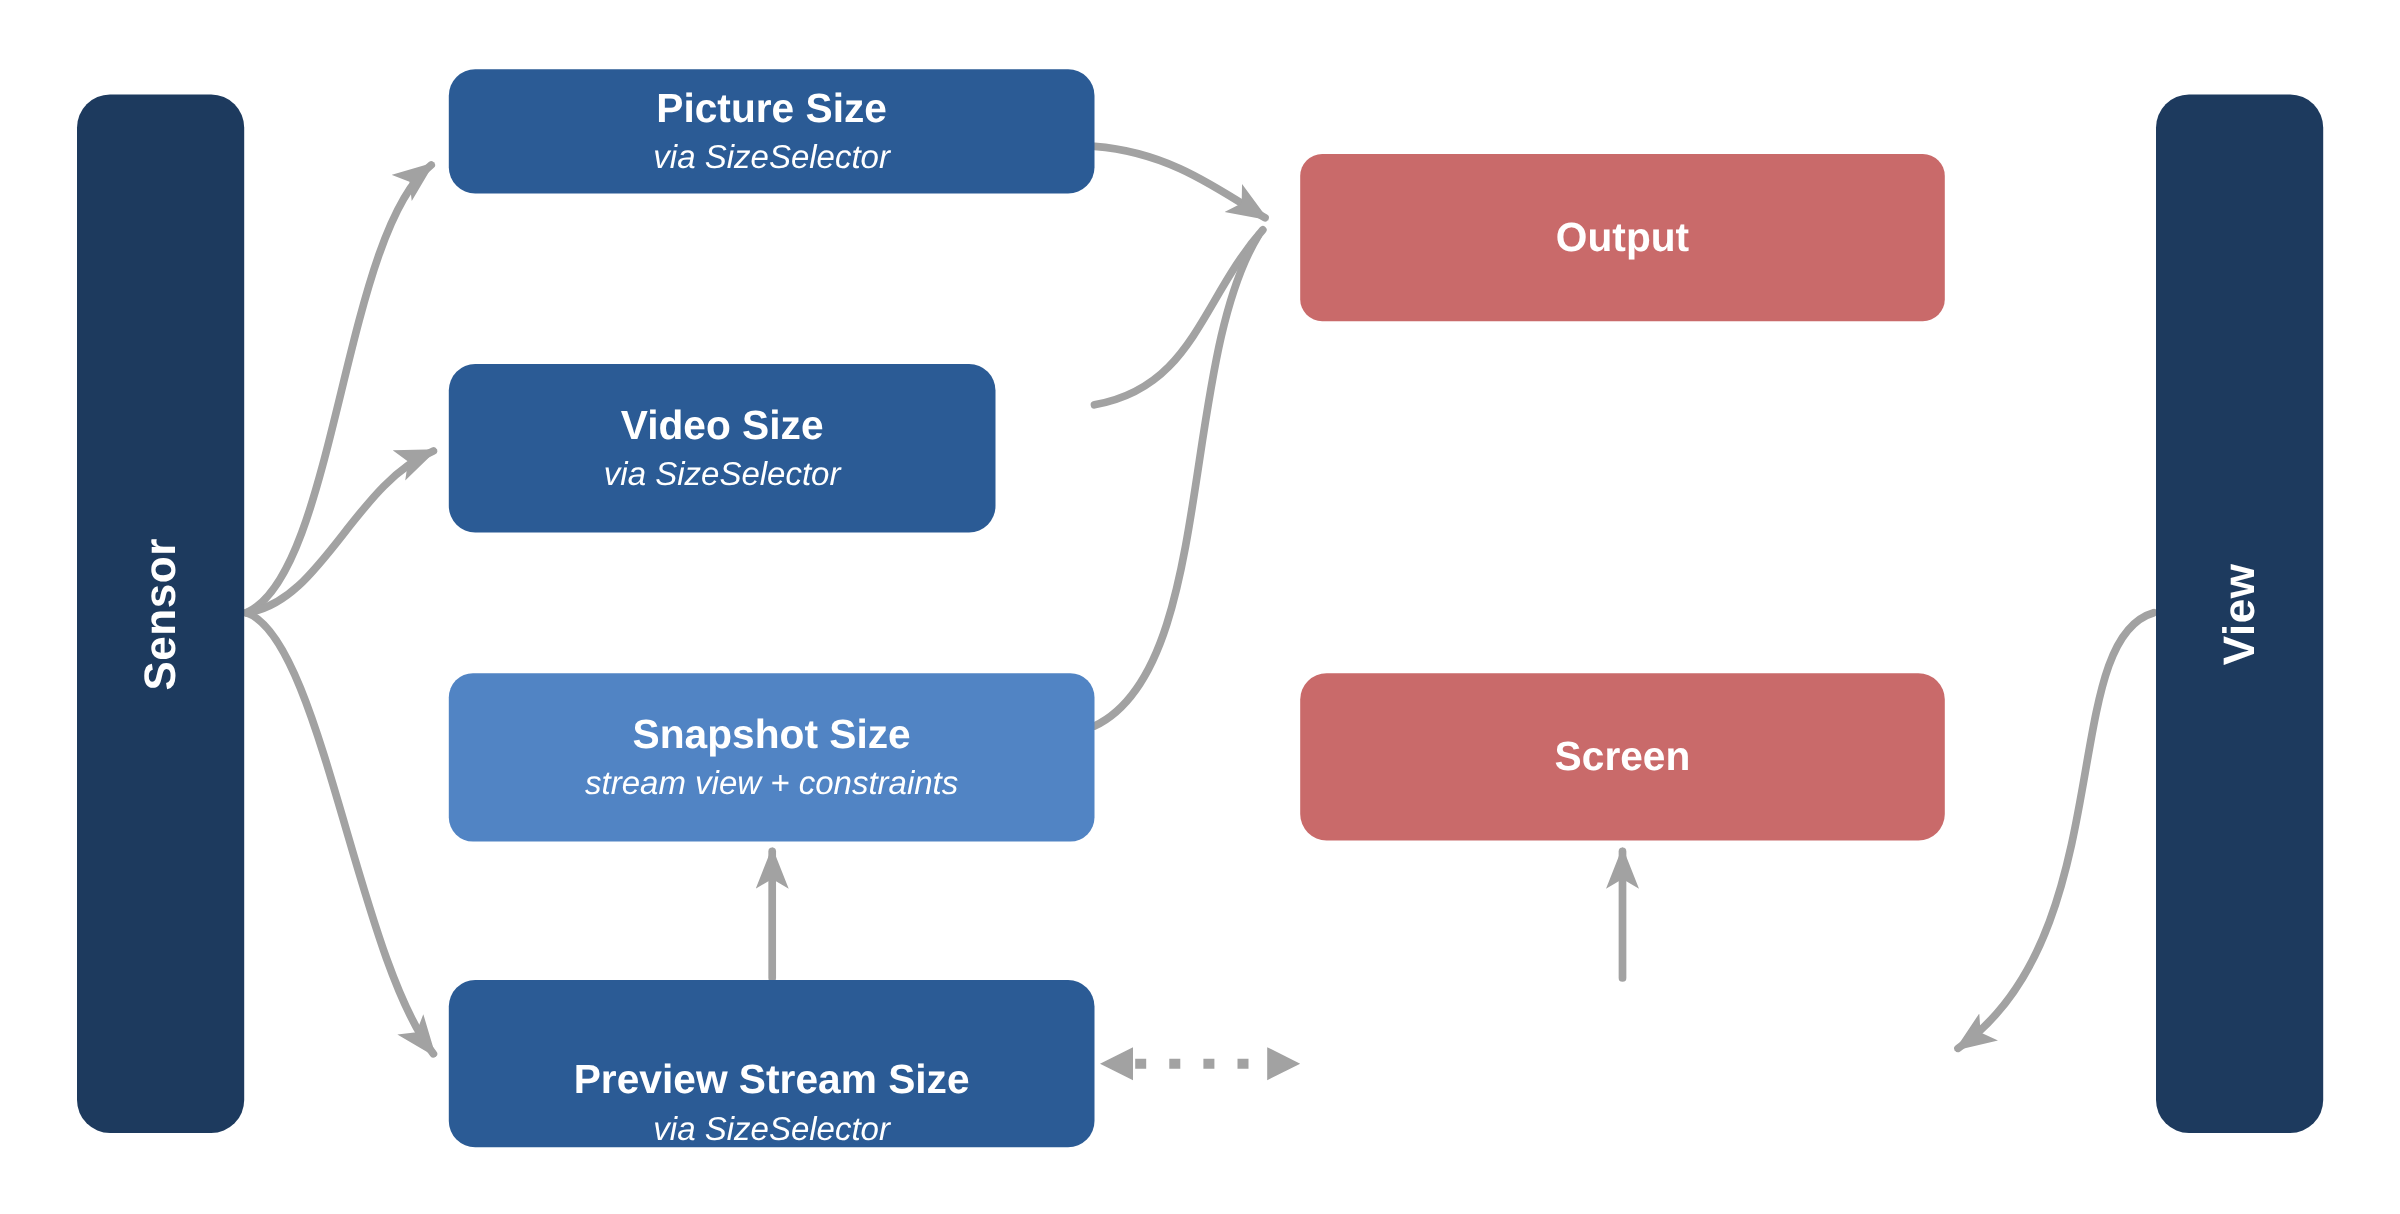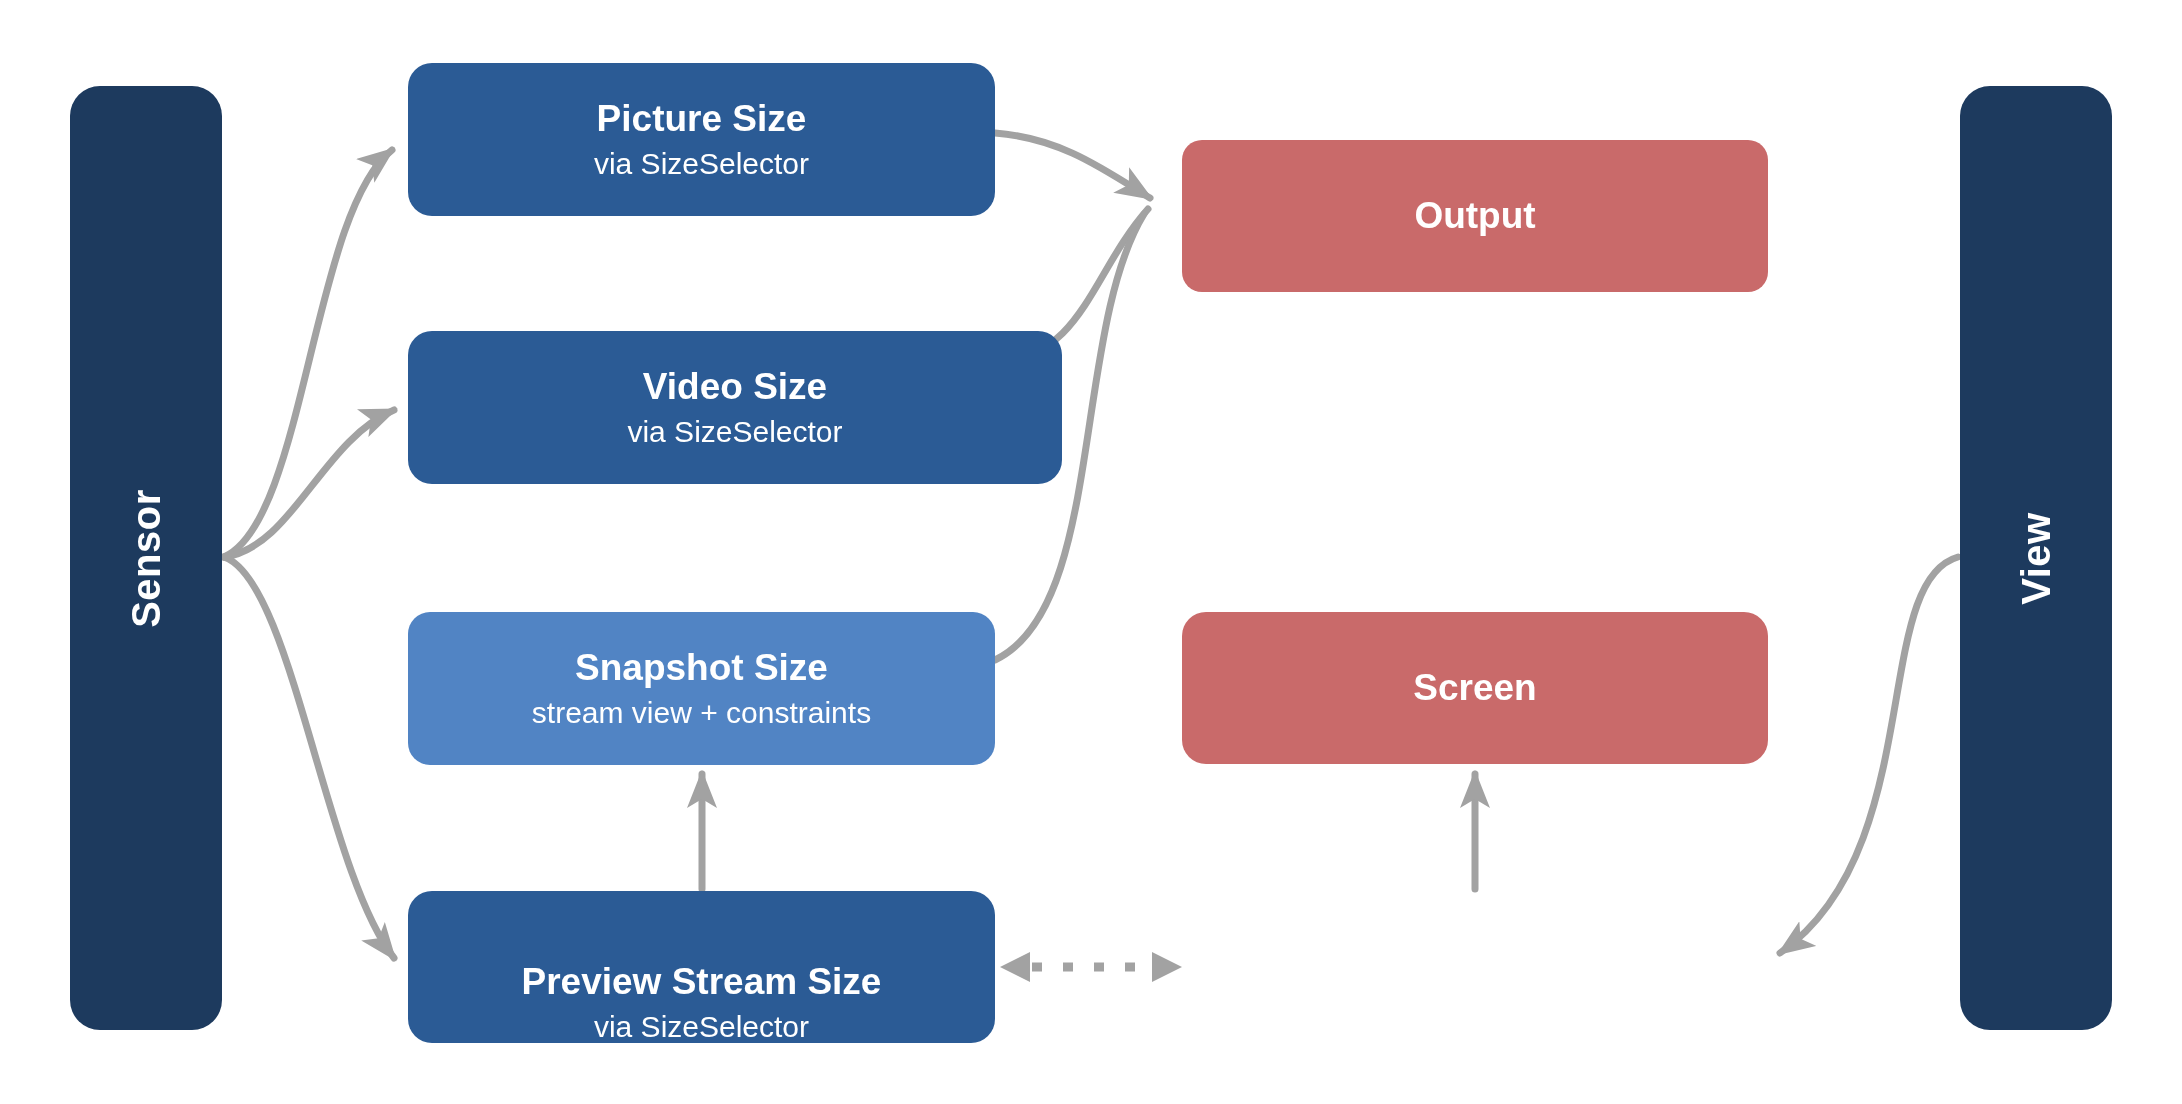--- a/index.html
+++ b/index.html
@@ -69,21 +69,21 @@
     justify-content: center;
     gap: 7px;
     z-index: 2;
     color: var(--text_white, #fff);
     text-align: center;
   }
   .node.blue { background: var(--node_blue, #2b5b95); }
   .node.lightblue { background: var(--node_light_blue, #5184c4); border-radius: 22px; }
   .node.red { background: var(--node_red, #c96a6a); }
   .node-title { font-size: 37px; font-weight: 700; line-height: 1.1; }
-  .node-sub { font-size: 30px; font-weight: 400; line-height: 1.1; }
+  .node-sub { font-size: 30px; font-weight: 400; line-height: 1.1; font-style: italic; }
 </style>
 </head>
 <body>
 
 <div class="canvas">
 
   <svg class="edges" viewBox="0 0 2182 1104" xmlns="http://www.w3.org/2000/svg">
     <defs>
       <marker id="arrowhead" orient="auto-start-reverse" markerUnits="userSpaceOnUse" markerWidth="40" markerHeight="32" refX="34" refY="15">
         <path d="M 0 0 L 38 15 L 0 30 L 9 15 Z"></path>
@@ -108,25 +108,25 @@
     <path class="conn" d="M 1958 557 C 1870 582, 1928 850, 1780 953" marker-end="url(#arrowhead)"></path>
   </svg>
 
   <div class="rail" style="left:70px;">
     <span class="rail-label">Sensor</span>
   </div>
   <div class="rail" style="left:1960px;">
     <span class="rail-label">View</span>
   </div>
 
-  <div class="node blue" style="left:408px;top:63px;width:587px;height:153px;">
+  <div class="node blue" style="left:408px;top:63px;width:587px;height:113px;">
     <div class="node-title">Picture Size</div>
     <div class="node-sub">via SizeSelector</div>
   </div>
-  <div class="node blue" style="left:408px;top:331px;width:654px;height:153px;">
+  <div class="node blue" style="left:408px;top:331px;width:497px;height:153px;">
     <div class="node-title">Video Size</div>
     <div class="node-sub">via SizeSelector</div>
   </div>
   <div class="node lightblue" style="left:408px;top:612px;width:587px;height:153px;">
     <div class="node-title">Snapshot Size</div>
     <div class="node-sub">stream view + constraints</div>
   </div>
   <div class="node blue" style="left:408px;top:891px;width:587px;height:152px;justify-content:flex-end;">
     <div class="node-title">Preview Stream Size</div>
     <div class="node-sub">via SizeSelector</div>

